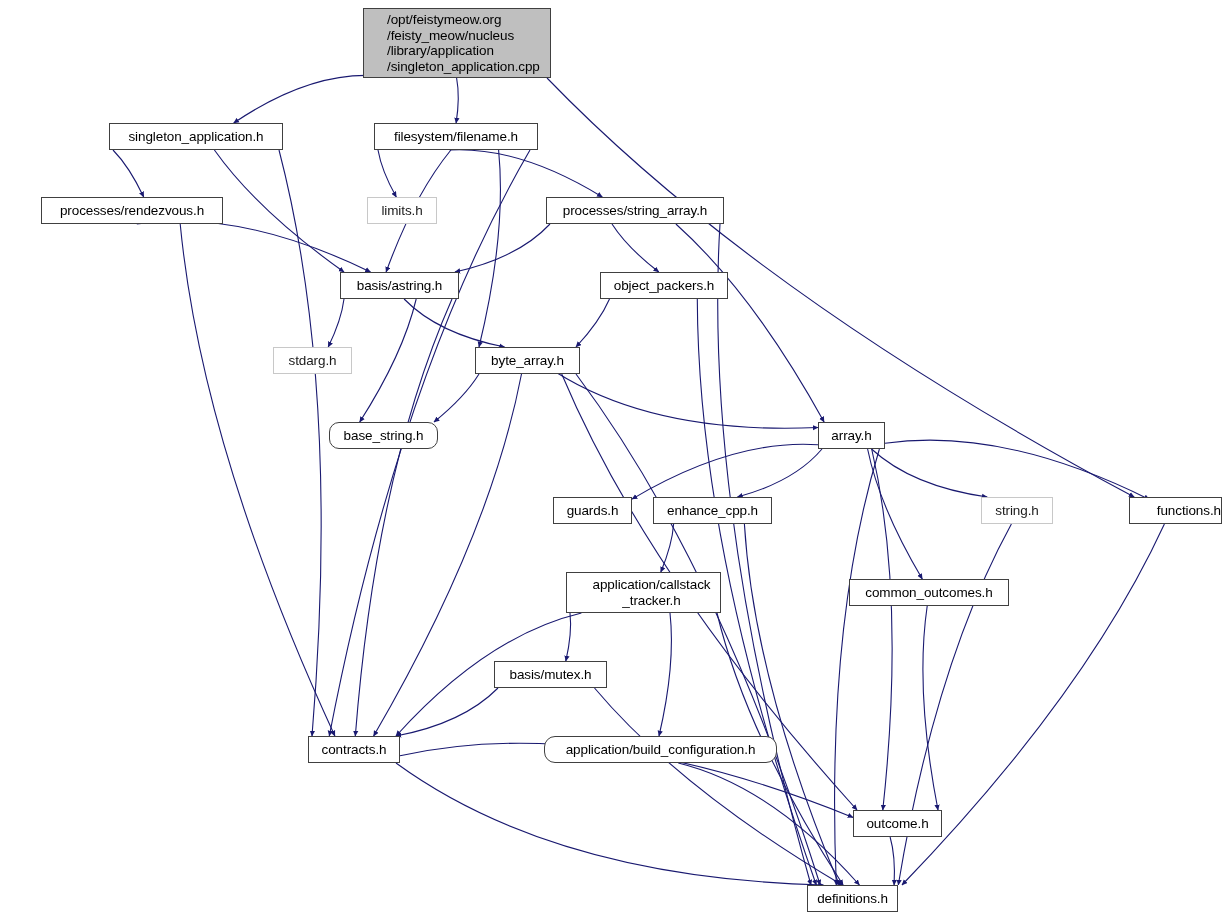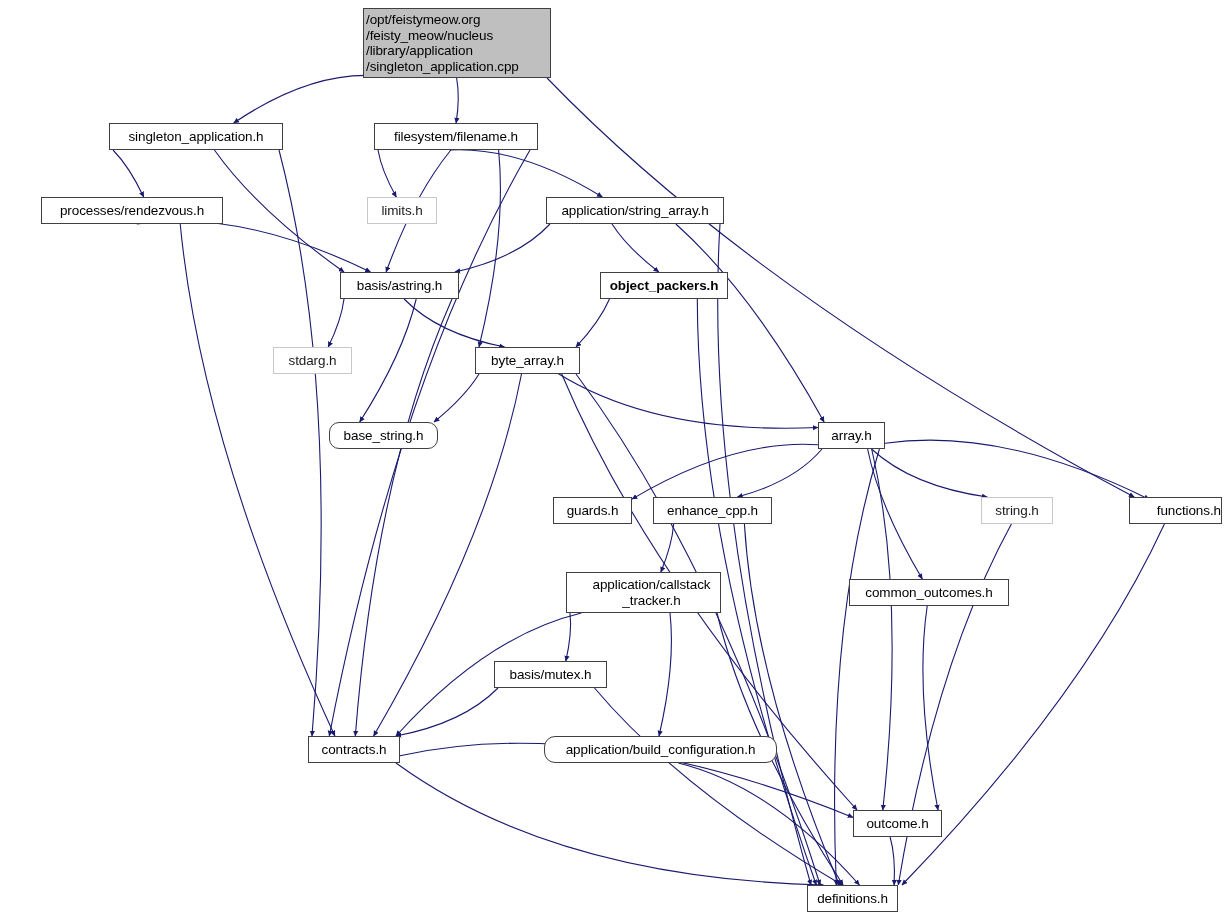--- a/index.html
+++ b/index.html
@@ -39,21 +39,21 @@
     border: 1px solid #404040;
     white-space: pre;
     letter-spacing: -0.1px;
     z-index: 5;
   }
   .node.root {
     background: #bfbfbf;
     border: 1px solid #404040;
     text-align: left;
     justify-content: flex-start;
-    padding-left: 2px;
+    padding-left: 23px;
   }
   .node.system {
     border: 1px solid #c8c8c8;
     color: #1a1a1a;
   }
   .node-label {
     display: block;
     width: 100%;
   }
 </style>
@@ -122,23 +122,23 @@
   </svg>
   <div id="node-layer">
       <div class="node root" style="left: 363px; top: 8px; width: 188px; height: 70px;"><span class="node-label">/opt/feistymeow.org
 /feisty_meow/nucleus
 /library/application
 /singleton_application.cpp</span></div>
       <div class="node" style="left: 109px; top: 123px; width: 174px; height: 27px;"><span class="node-label">singleton_application.h</span></div>
       <div class="node" style="left: 374px; top: 123px; width: 164px; height: 27px;"><span class="node-label">filesystem/filename.h</span></div>
       <div class="node" style="left: 41px; top: 197px; width: 182px; height: 27px;"><span class="node-label">processes/rendezvous.h</span></div>
       <div class="node system" style="left: 348px; top: 197px; width: 70px; height: 27px; margin-left: 19px;"><span class="node-label">limits.h</span></div>
-      <div class="node" style="left: 546px; top: 197px; width: 178px; height: 27px;"><span class="node-label">application/string_array.h</span></div>
+      <div class="node" style="left: 546px; top: 197px; width: 178px; height: 27px;"><span class="node-label">processes/string_array.h</span></div>
       <div class="node" style="left: 340px; top: 272px; width: 119px; height: 27px;"><span class="node-label">basis/astring.h</span></div>
-      <div class="node" style="left: 600px; top: 272px; width: 128px; height: 27px; font-weight: bold;"><span class="node-label">object_packers.h</span></div>
+      <div class="node" style="left: 600px; top: 272px; width: 128px; height: 27px;"><span class="node-label">object_packers.h</span></div>
       <div class="node system" style="left: 273px; top: 347px; width: 79px; height: 27px;"><span class="node-label">stdarg.h</span></div>
       <div class="node" style="left: 475px; top: 347px; width: 105px; height: 27px;"><span class="node-label">byte_array.h</span></div>
       <div class="node" style="left: 329px; top: 422px; width: 109px; height: 27px; border-radius: 10px;"><span class="node-label">base_string.h</span></div>
       <div class="node" style="left: 818px; top: 422px; width: 67px; height: 27px;"><span class="node-label">array.h</span></div>
       <div class="node" style="left: 553px; top: 497px; width: 79px; height: 27px;"><span class="node-label">guards.h</span></div>
       <div class="node" style="left: 653px; top: 497px; width: 119px; height: 27px;"><span class="node-label">enhance_cpp.h</span></div>
       <div class="node system" style="left: 981px; top: 497px; width: 72px; height: 27px;"><span class="node-label">string.h</span></div>
       <div class="node" style="left: 1129px; top: 497px; width: 93px; height: 27px; text-align: right;"><span class="node-label">functions.h</span></div>
       <div class="node" style="left: 566px; top: 572px; width: 155px; height: 41px; padding-left: 16px;"><span class="node-label">application/callstack
 _tracker.h</span></div>

